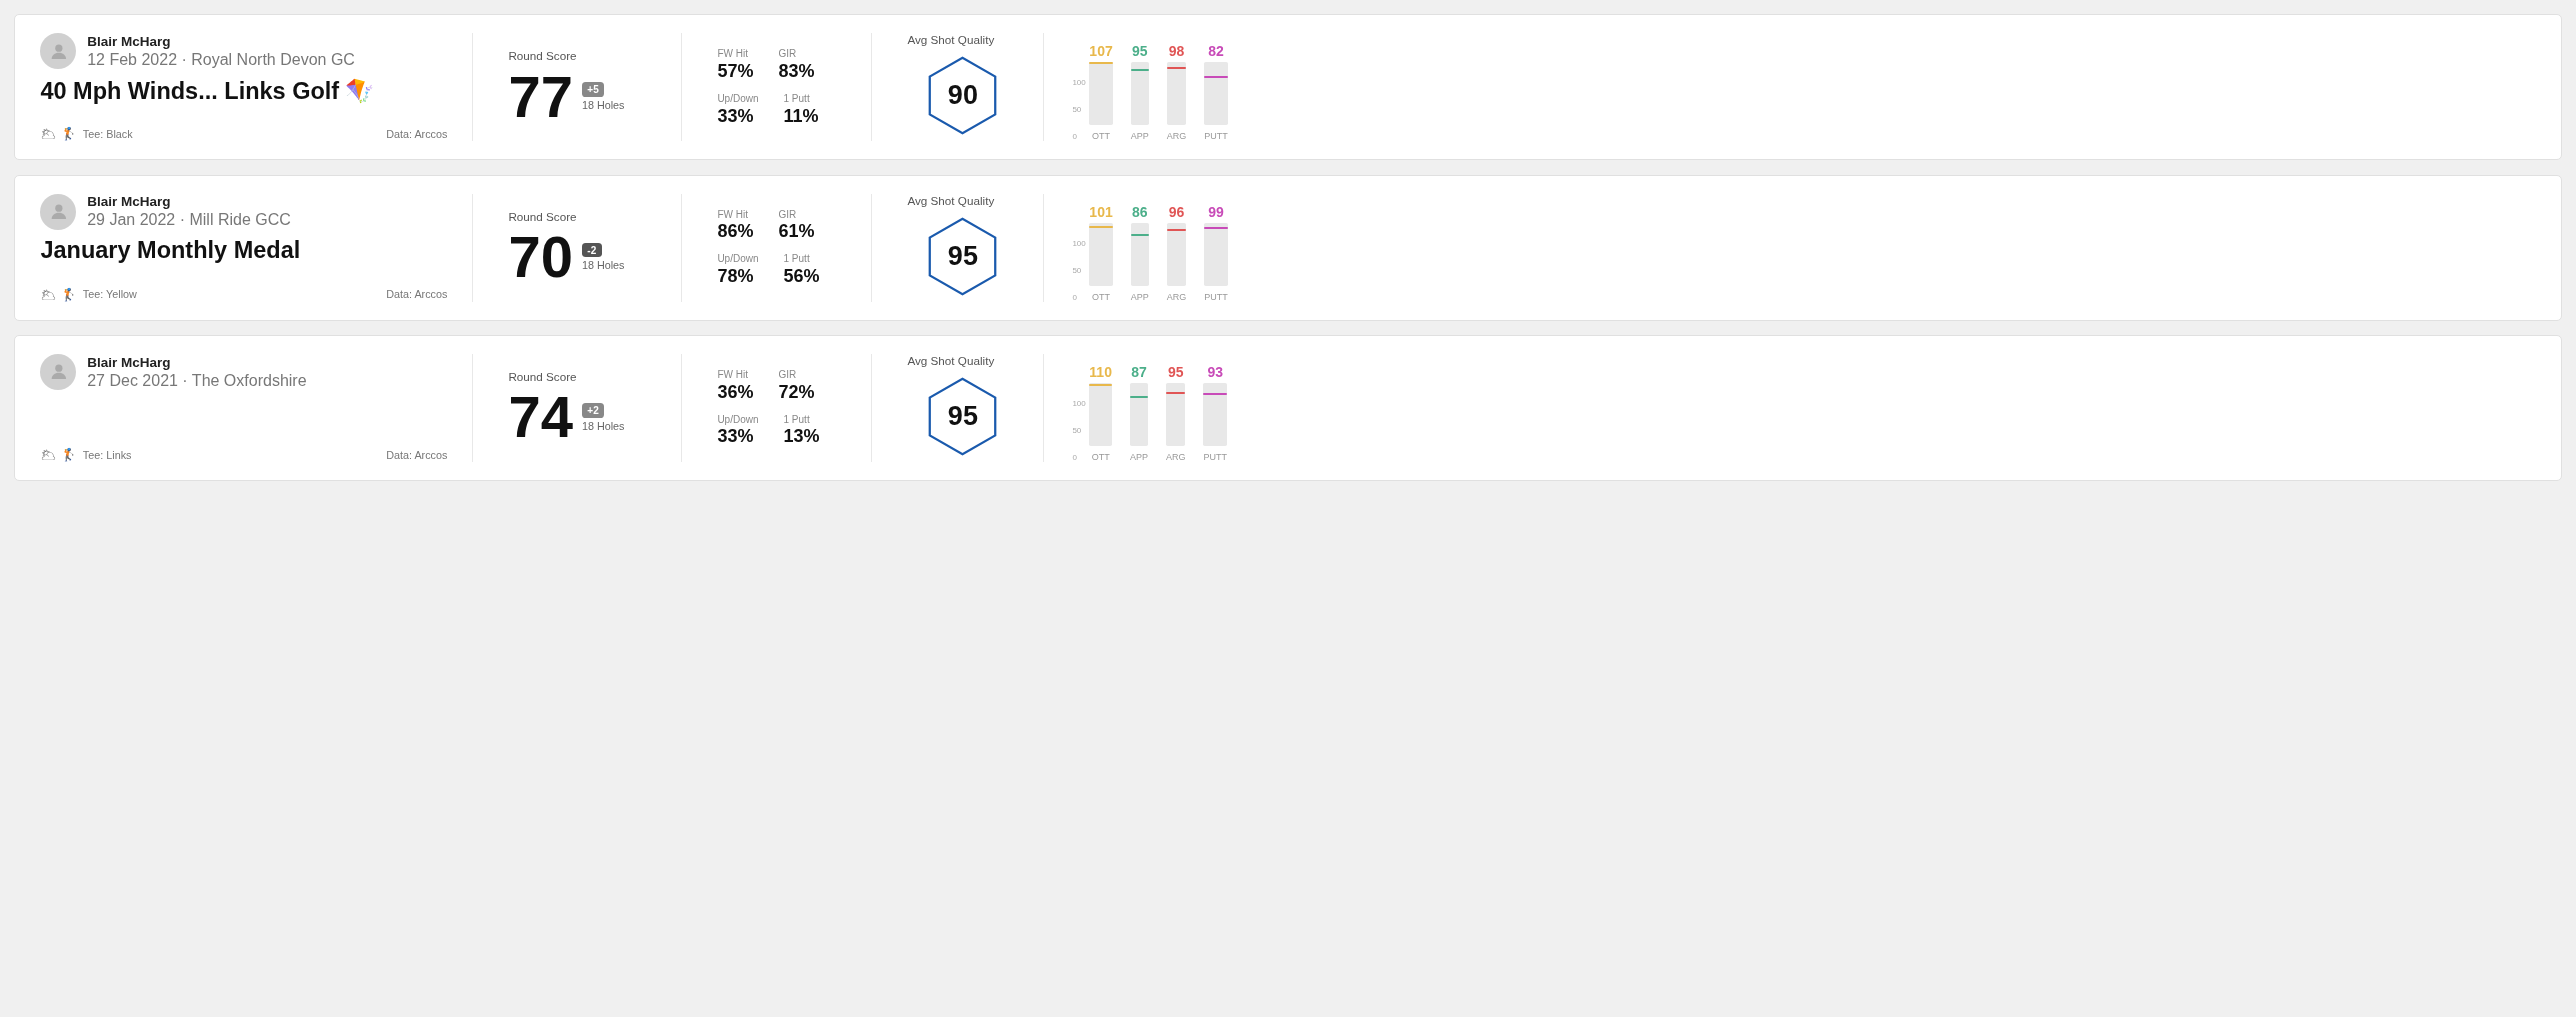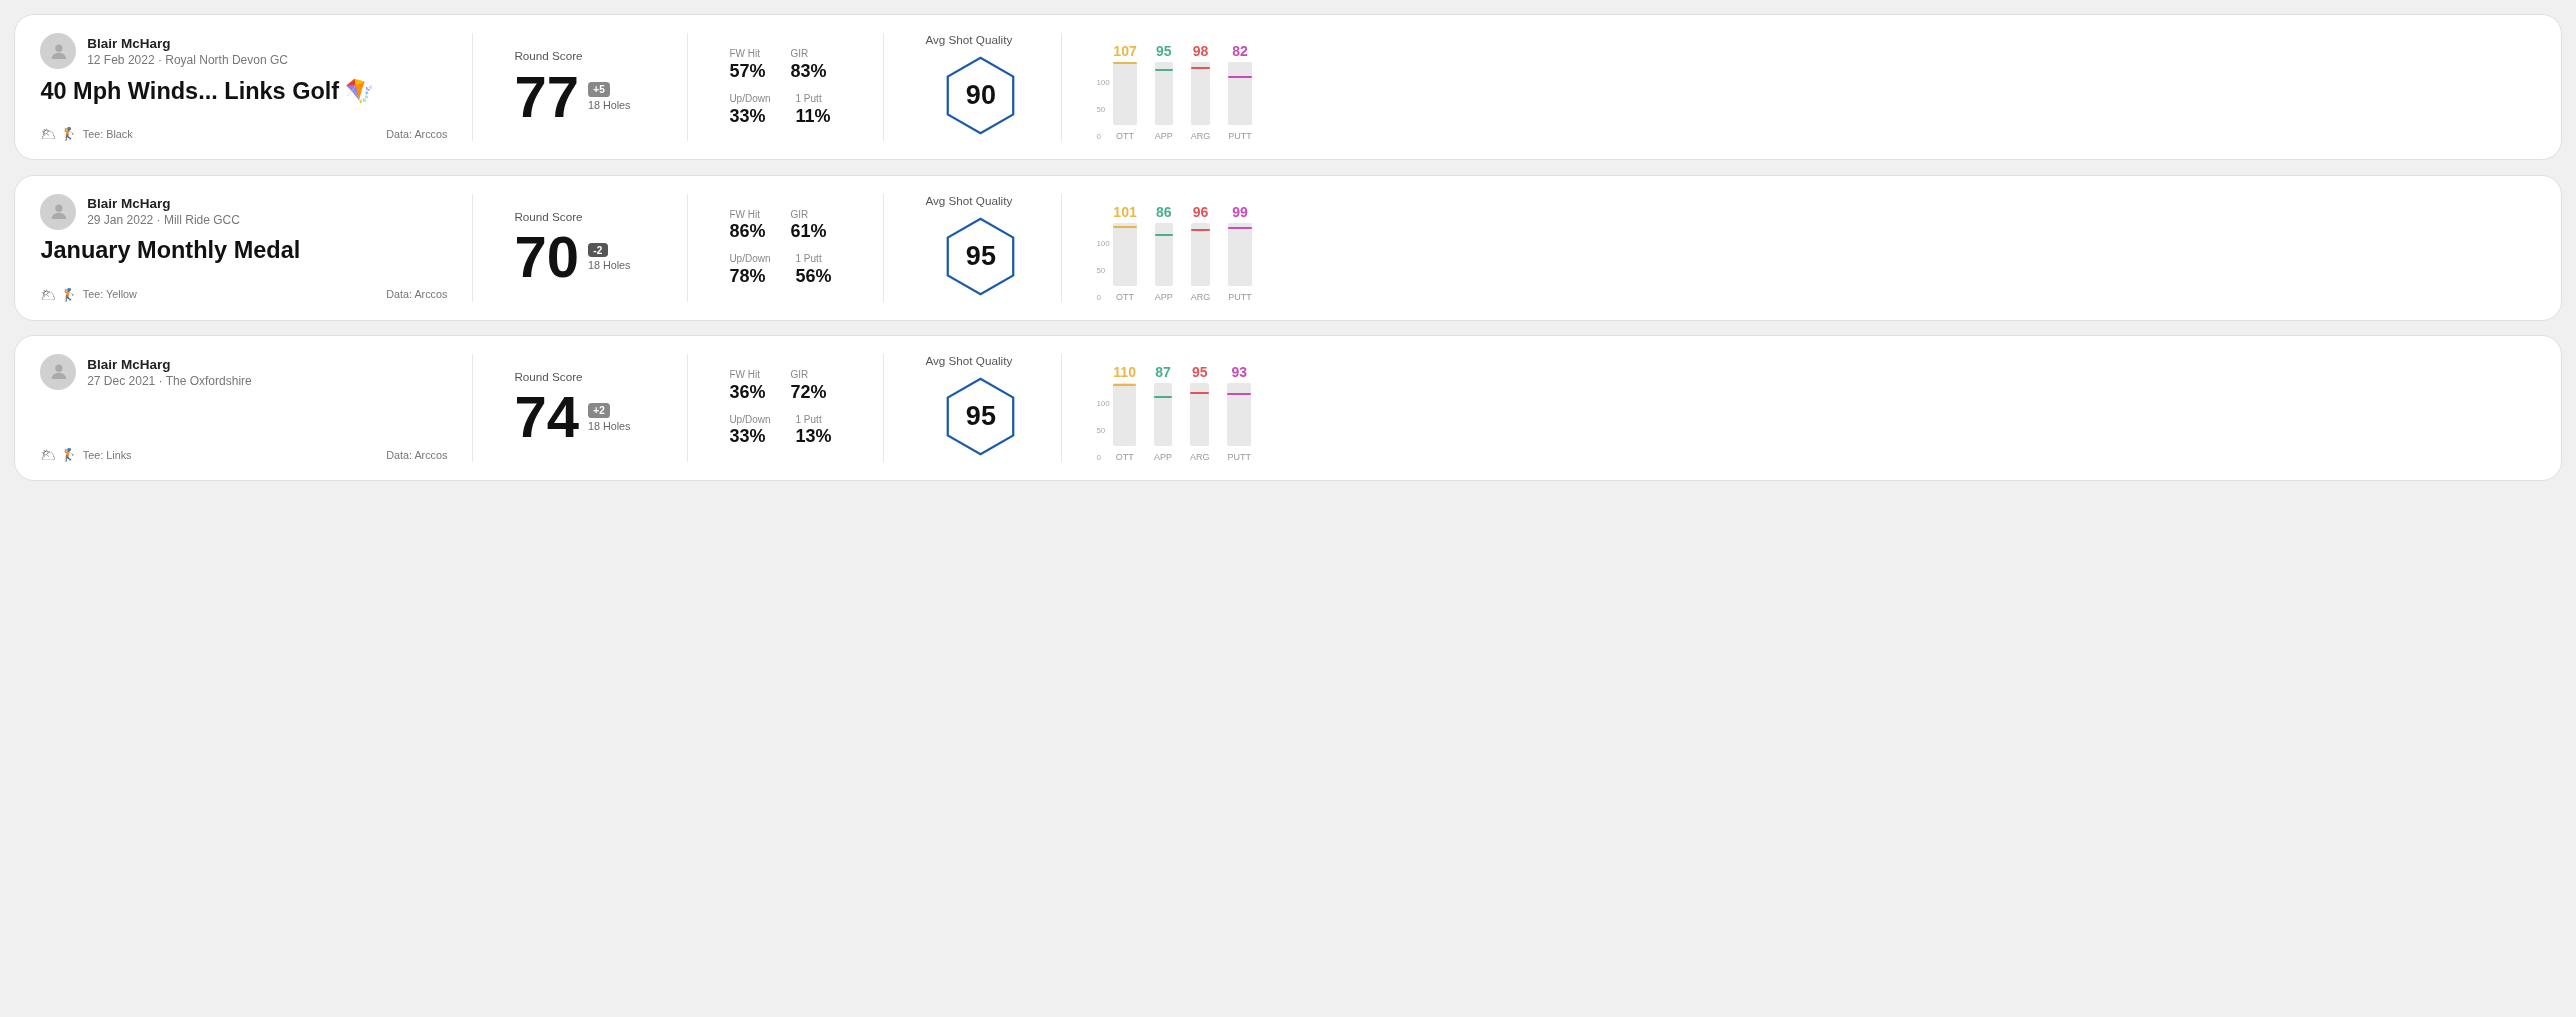--- a/index.html
+++ b/index.html
@@ -4,27 +4,27 @@
   <style>
     * { box-sizing: border-box; margin: 0; padding: 0; }
     body {
       font-family: -apple-system, BlinkMacSystemFont, 'Segoe UI', sans-serif;
       background: #f0f0f0;
       padding: 14.4px;
       min-width: 1263px;
     }
     .card {
       background: #fff;
-      border-radius: 20px;
+      border-radius: 5px;
       border: 0.9px solid #e0e0e0;
       margin-bottom: 14.4px;
       padding: 18px 25px;
       display: flex;
       align-items: stretch;
-      gap: 16px;
+      gap: 10px;
     }
     .left-section {
       flex: 0 0 433px;
       display: flex;
       flex-direction: column;
       justify-content: space-between;
       border-right: 0.9px solid #e8e8e8;
       padding-right: 25px;
     }
     .user-info {
@@ -44,21 +44,21 @@
       color: #888;
       font-size: 16px;
       flex-shrink: 0;
     }
     .user-name {
       font-weight: 600;
       font-size: 13.5px;
       color: #222;
     }
     .user-date-course {
-      font-size: 12px;
+      font-size: 16px;
       color: #777;
       margin-top: 1.8px;
     }
     .round-title {
       font-size: 23.5px;
       font-weight: 700;
       color: #111;
       margin: 7.2px 0 10.8px 0;
     }
     .footer-info {

